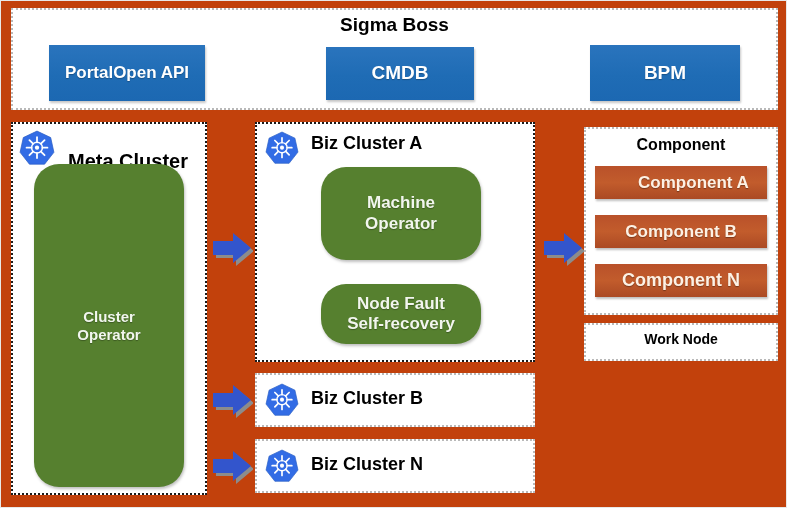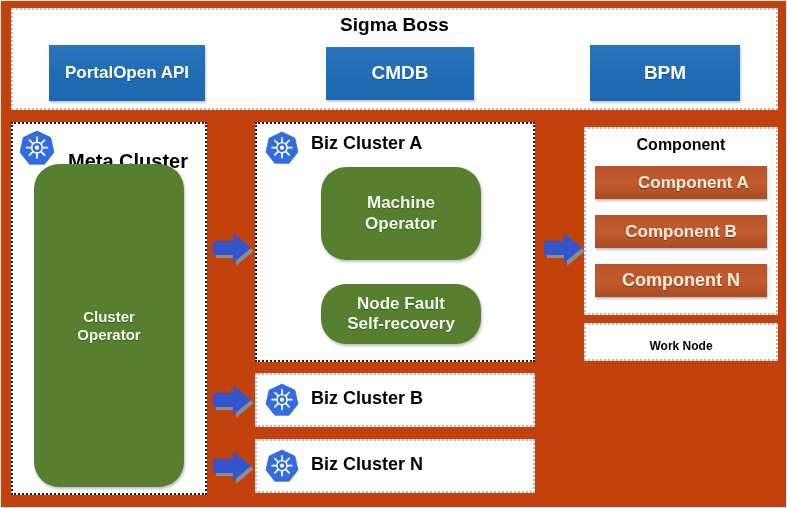--- a/index.html
+++ b/index.html
@@ -241,21 +241,21 @@
   </div>
   <div class="orange-box" style="left:594px; top:214px; width:172px; height:33px; font-size:17px;">
     <span>Component B</span>
   </div>
   <div class="orange-box" style="left:594px; top:263px; width:172px; height:33px; font-size:18px;">
     <span>Component N</span>
   </div>
 
   <div class="panel panel-dotted-gray" style="left:583px; top:322px; width:194px; height:38px;">
   </div>
-  <div class="panel-title" style="left:583px; top:338px; width:194px; font-size:12px;">Work Node</div>
+  <div class="panel-title" style="left:583px; top:330px; width:194px; font-size:14px;">Work Node</div>
 
   <div class="arrow" style="left:210px; top:229px; width:42px; height:36px;">
     <svg width="42" height="36" viewBox="0 0 42 36" aria-hidden="true">
       <polygon points="2,11 22,11 22,3 40,18 22,33 22,25 2,25" fill="#8c8c8c" transform="translate(3,3)"></polygon>
       <polygon points="2,11 22,11 22,3 40,18 22,33 22,25 2,25" fill="#3355cc"></polygon>
     </svg>
   </div>
 
   <div class="arrow" style="left:210px; top:381px; width:42px; height:36px;">
     <svg width="42" height="36" viewBox="0 0 42 36" aria-hidden="true">

